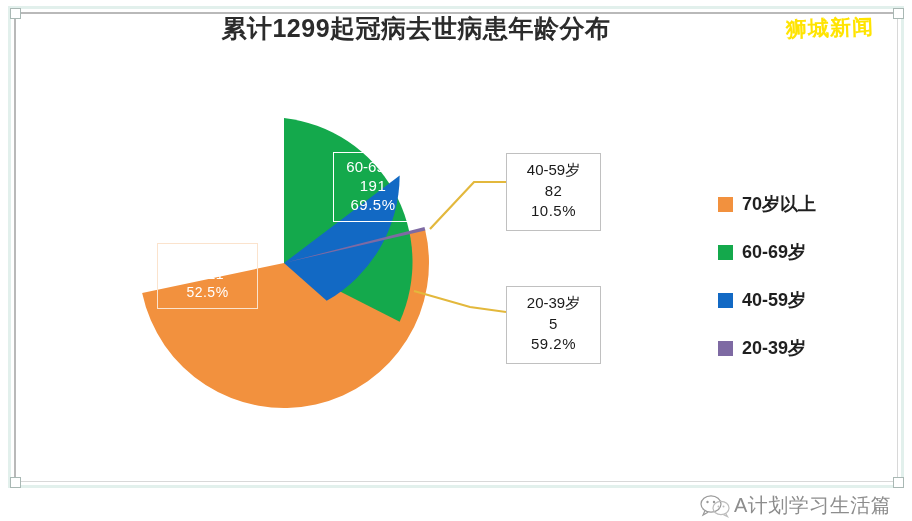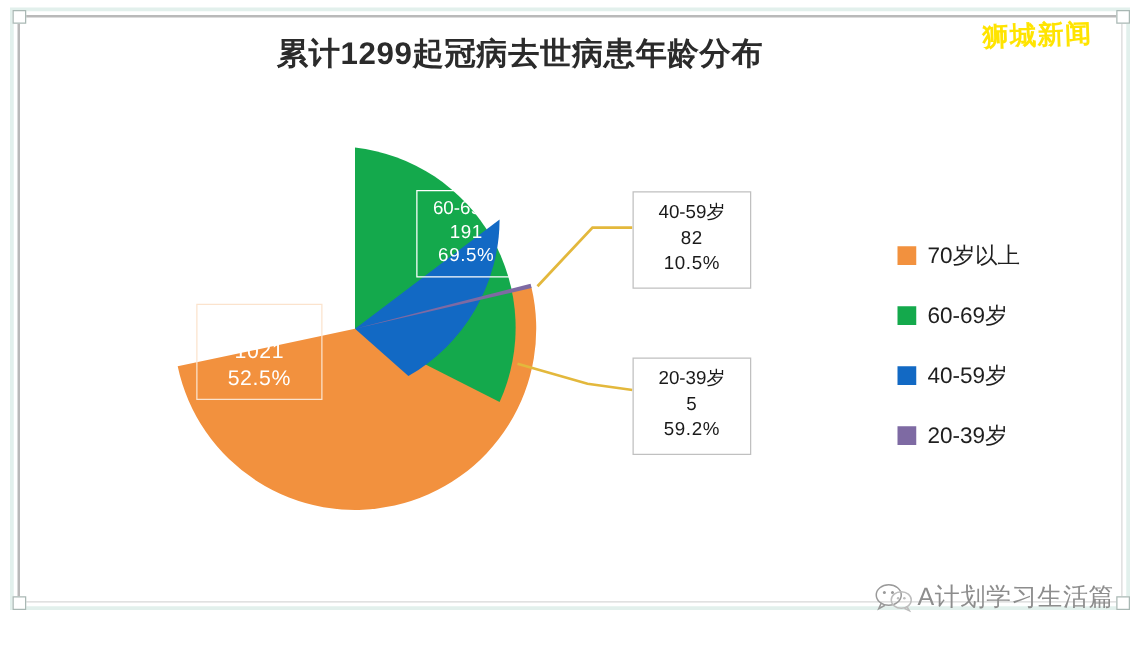--- a/index.html
+++ b/index.html
@@ -51,21 +51,21 @@
   }
   .fh-tl { left: 10px;  top: 8px; }
   .fh-bl { left: 10px;  top: 477px; }
   .fh-tr { left: 893px; top: 8px; }
   .fh-br { left: 893px; top: 477px; }
 
   
   .chart-title {
     position: absolute;
     left: 0;
-    top: 26px;
+    top: 12px;
     width: 832px;
     text-align: center;
     font-size: 25px;
     font-weight: bold;
     color: #2b2b2b;
     letter-spacing: 0.5px;
     white-space: nowrap;
   }
 
   
@@ -86,21 +86,21 @@
     color: #ffffff;
     line-height: 1.28;
     padding: 4px 7px 6px 7px;
     white-space: nowrap;
   }
   .dl-orange {
     left: 157px;
     top: 243px;
     width: 101px;
     border: 1px solid #fbe3cd;
-    font-size: 17px;
+    font-size: 14px;
   }
   .dl-green {
     left: 333px;
     top: 152px;
     width: 80px;
     border: 1px solid #ffffff;
     font-size: 15px;
   }
   .dl-line { display: block; }
   .dl-num { letter-spacing: 0.5px; }
@@ -146,20 +146,21 @@
   .legend-swatch {
     width: 15px;
     height: 15px;
     margin-right: 9px;
     flex: none;
   }
   .legend-label {
     font-size: 18px;
     color: #1f1f1f;
     white-space: nowrap;
+    font-weight: bold;
   }
 
   
   .wm-topright {
     position: absolute;
     left: 786px;
     top: 14px;
     font-size: 21px;
     font-weight: bold;
     color: #ffe400;
@@ -187,21 +188,21 @@
     position: absolute;
     left: 24px;
     top: 490px;
     font-size: 18px;
     color: #333333;
     white-space: nowrap;
   }
   .wm-bottomright {
     position: absolute;
     left: 700px;
-    top: 464px;
+    top: 492px;
     display: flex;
     align-items: center;
     white-space: nowrap;
   }
   .wm-br-text {
     font-size: 20px;
     color: #8d8d8d;
     letter-spacing: 0.5px;
   }
   .wechat-icon { margin-right: 4px; flex: none; }

